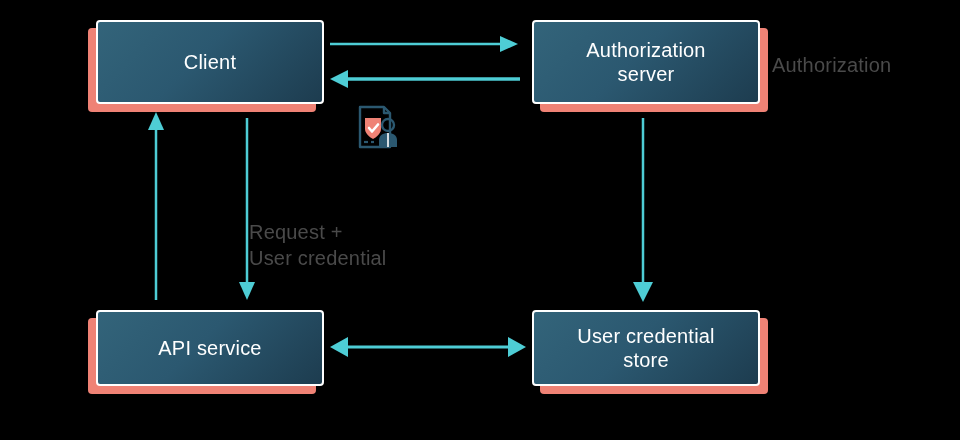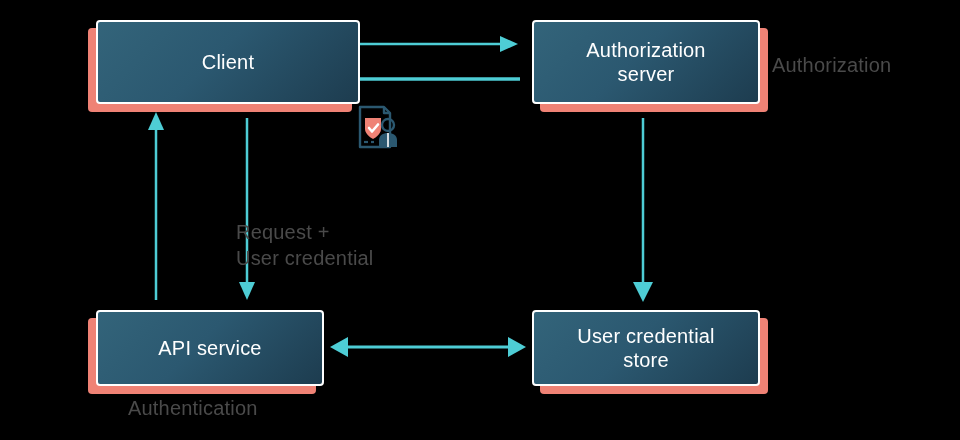--- a/index.html
+++ b/index.html
@@ -27,34 +27,34 @@
   .node .label{
     color:#ffffff;font-size:20px;line-height:1.22;font-weight:400;
     letter-spacing:.2px;white-space:pre-line;padding:0 10px;
   }
 
   
   .off-left  .shadow{transform:translate(-8px,8px);}
   .off-right .shadow{transform:translate(8px,8px);}
 
   
-  #node-client   {left:96px; top:20px;  width:264px;height:84px;}
+  #node-client   {left:96px; top:20px;  width:228px;height:84px;}
   #node-authsrv  {left:532px;top:20px;  width:228px;height:84px;}
   #node-api      {left:96px; top:310px; width:228px;height:76px;}
   #node-store    {left:532px;top:310px; width:228px;height:76px;}
 
   
   .caption{
     position:absolute;color:#4a4a4a;font-size:20px;line-height:1.28;
     white-space:pre-line;letter-spacing:.2px;
   }
   #cap-authorization {left:772px;top:53px;}
   #cap-authentication{left:128px;top:396px;}
   #cap-usercred      {left:414px;top:99px;}
-  #cap-request       {left:236px;top:220px;}
+  #cap-request       {left:249px;top:220px;}
 
   
   #arrows{position:absolute;inset:0;pointer-events:none;}
 
   
   #icon-user-credential{position:absolute;left:357px;top:104px;width:44px;height:46px;}
 </style>
 </head>
 <body>
 
@@ -135,19 +135,18 @@
     <path d="M8 14 H24 V25 C24 31 16 35 16 35 C16 35 8 31 8 25 Z" fill="#ef8275"></path>
     <path d="M12 24 L15 27.5 L21 20.5" fill="none" stroke="#ffffff" stroke-width="2.6" stroke-linecap="round" stroke-linejoin="round"></path>
 
     <circle cx="31" cy="21" r="6" fill="none" stroke="#2b5870" stroke-width="2.4"></circle>
     <path d="M22 43 V36 C22 31.5 26 29 31 29 C36 29 40 31.5 40 36 V43 Z" fill="#2b5870"></path>
     <path d="M31 29 L31 43" stroke="#ffffff" stroke-width="1.6"></path>
   </svg>
 
   <div class="caption" id="cap-authorization">Authorization</div>
 
-  <div class="caption" id="cap-authentication">Authentication</div>
 
 
   <div class="caption" id="cap-request">Request +
 User credential</div>
 
 </div>
 
 </body></html>

